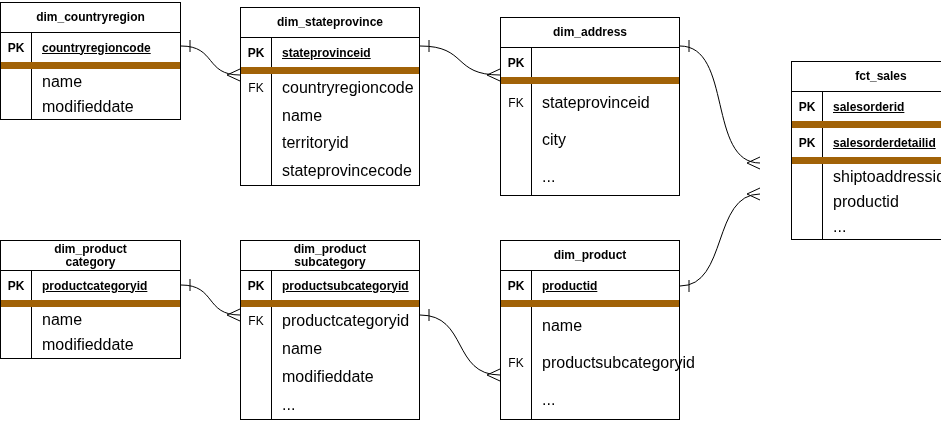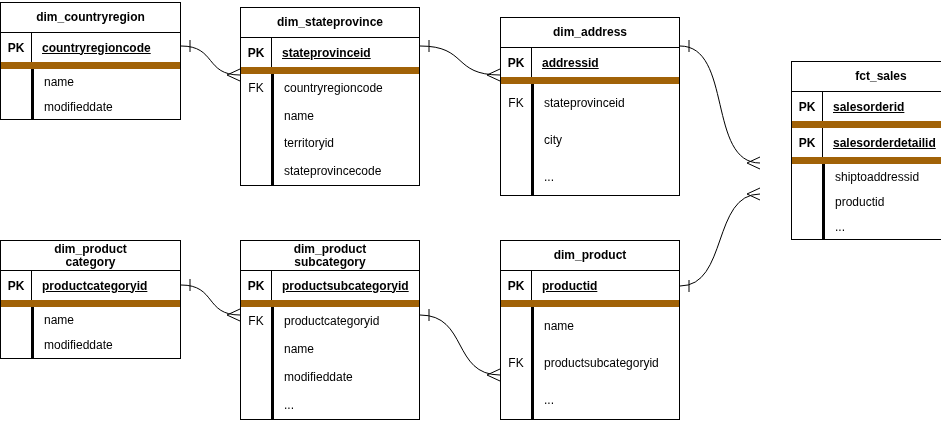--- a/index.html
+++ b/index.html
@@ -52,32 +52,32 @@
     align-items: center;
     padding-left: 10px;
     font-weight: bold;
     font-size: 12px;
     text-decoration: underline;
   }
   .er-body { flex: 1; display: flex; flex-direction: column; }
   .er-row { flex: 1; display: flex; }
   .er-row .gut {
     flex: 0 0 30px;
-    border-right: 3px solid #000000;
+    border-right: 1px solid #000000;
     display: flex;
     align-items: center;
     justify-content: center;
     font-size: 12px;
   }
   .er-row .attr {
     flex: 1;
     display: flex;
     align-items: center;
     padding-left: 10px;
-    font-size: 12px;
+    font-size: 16px;
   }
 </style>
 </head>
 <body>
 
 <div class="canvas" style="width: 941px; height: 421px; background: rgb(255, 255, 255);">
     <svg class="edges" width="941" height="421">
       <g fill="none" stroke="#000000" stroke-width="1">
         <path d="M 181 46 C 216.4 46, 204.6 75, 240 75"></path>
         <path d="M 190 40 L 190 52"></path>
@@ -154,21 +154,20 @@
           <div class="attr">stateprovincecode</div>
         </div>
       </div>
     </div>
     <div class="er-table" style="left: 500px; top: 2px; width: 180px; height: 179px; margin-top: 15px;">
       <div class="er-title">
         <div>dim_address</div>
       </div>
       <div class="er-keyrow">
         <div class="gut">PK</div>
-        <div class="attr">addressid</div>
       </div>
       <div class="er-body">
         <div class="er-row">
           <div class="gut">FK</div>
           <div class="attr">stateprovinceid</div>
         </div>
         <div class="er-row">
           <div class="gut"></div>
           <div class="attr">city</div>
         </div>

